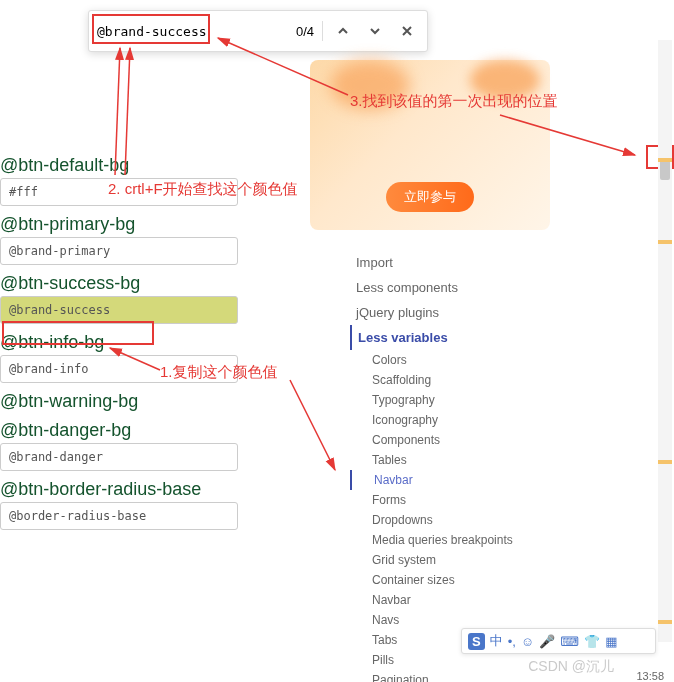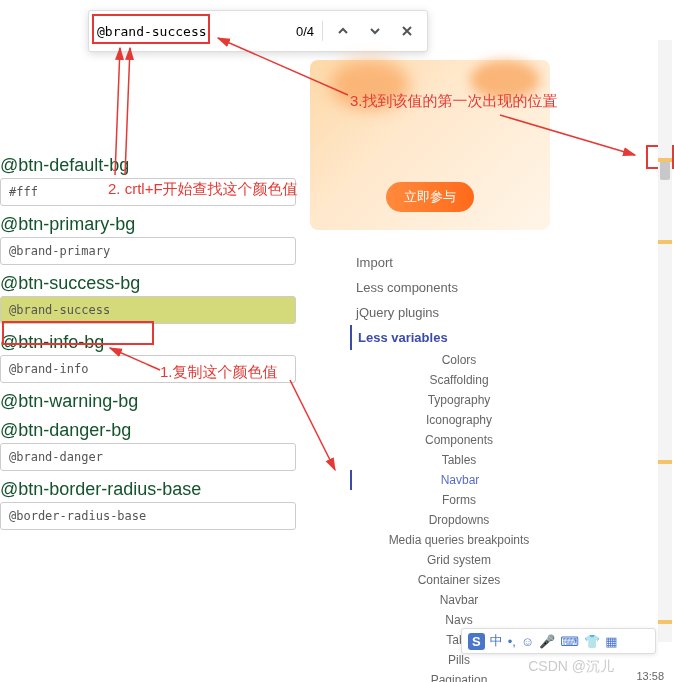--- a/index.html
+++ b/index.html
@@ -9,27 +9,27 @@
 .findbar .count { color: #000000; font-size: 13px; }
 .findbar .divider { width: 1px; height: 20px; background: #ddd; }
 .findbar .icon-btn { width: 24px; height: 24px; display: flex; align-items: center; justify-content: center; cursor: pointer; color: #555; }
 .banner { position: absolute; top: 60px; left: 310px; width: 240px; height: 170px; background: linear-gradient(135deg, #fdd9a8 0%, #ffe8cc 40%, #fff5e8 100%); border-radius: 8px; }
 .banner .blob1 { position: absolute; top: 0; left: 20px; width: 80px; height: 50px; background: #f9a45c; border-radius: 50%; filter: blur(8px); opacity: 0.7; }
 .banner .blob2 { position: absolute; top: 0; right: 10px; width: 70px; height: 40px; background: #f7923d; border-radius: 50%; filter: blur(6px); opacity: 0.6; }
 .banner .btn { position: absolute; bottom: 18px; left: 50%; transform: translateX(-50%); background: linear-gradient(90deg, #ff8a3d, #ff6a1a); color: #fff; padding: 6px 18px; border-radius: 16px; font-size: 13px; }
 .form-area { position: absolute; top: 155px; left: 0; width: 260px; }
 .field { margin-bottom: 8px; }
 .field label { display: block; font-size: 18px; color: #14532d; margin-bottom: 2px; }
-.field input { width: 296px; padding: 6px 8px; border: 1px solid #ccc; border-radius: 3px; font-family: monospace; font-size: 12px; color: #555; }
+.field input { width: 238px; padding: 6px 8px; border: 1px solid #ccc; border-radius: 3px; font-family: monospace; font-size: 12px; color: #555; }
 .field.highlight input { background: #d4d97a; }
 .nav { position: absolute; top: 250px; left: 350px; width: 200px; }
 .nav-item { padding: 5px 6px; font-size: 13px; color: #666; cursor: pointer; }
 .nav-item.active { color: #3a4ca8; border-left: 2px solid #3a4ca8; font-weight: bold; }
 .nav-sub { padding-left: 18px; }
-.nav-sub .nav-item { padding: 3px 4px; font-size: 12px; text-align: center; }
+.nav-sub .nav-item { padding: 3px 4px; font-size: 12px; }
 .nav-sub .nav-item.sub-active { color: #5a6cc8; border-left: 2px solid #3a4ca8; margin-left: -18px; padding-left: 22px; }
 .anno { position: absolute; color: #e53935; font-size: 15px; font-weight: 400; pointer-events: none; }
 .red-box { position: absolute; border: 2px solid #e53935; pointer-events: none; }
 .scrollbar { position: absolute; right: 2px; top: 40px; bottom: 40px; width: 14px; background: #f4f4f4; }
 .scroll-thumb { position: absolute; left: 2px; width: 10px; background: #c8c8c8; border-radius: 2px; }
 .marker { position: absolute; right: 0; width: 14px; height: 4px; background: #f5c36a; }
 .ime-bar { position: absolute; bottom: 28px; right: 18px; width: 195px; height: 26px; background: #fff; border: 1px solid #ddd; border-radius: 3px; display: flex; align-items: center; gap: 5px; padding: 0 6px; box-shadow: 0 1px 4px rgba(0,0,0,0.1); }
 .ime-bar span { font-size: 13px; color: #4a76c9; }
 .ime-bar .s-logo { color: #fff; background: #4a76c9; border-radius: 3px; padding: 1px 4px; font-weight: bold; }
 .watermark { position: absolute; bottom: 6px; right: 60px; color: rgba(150,150,150,0.5); font-size: 14px; text-align: right; }

